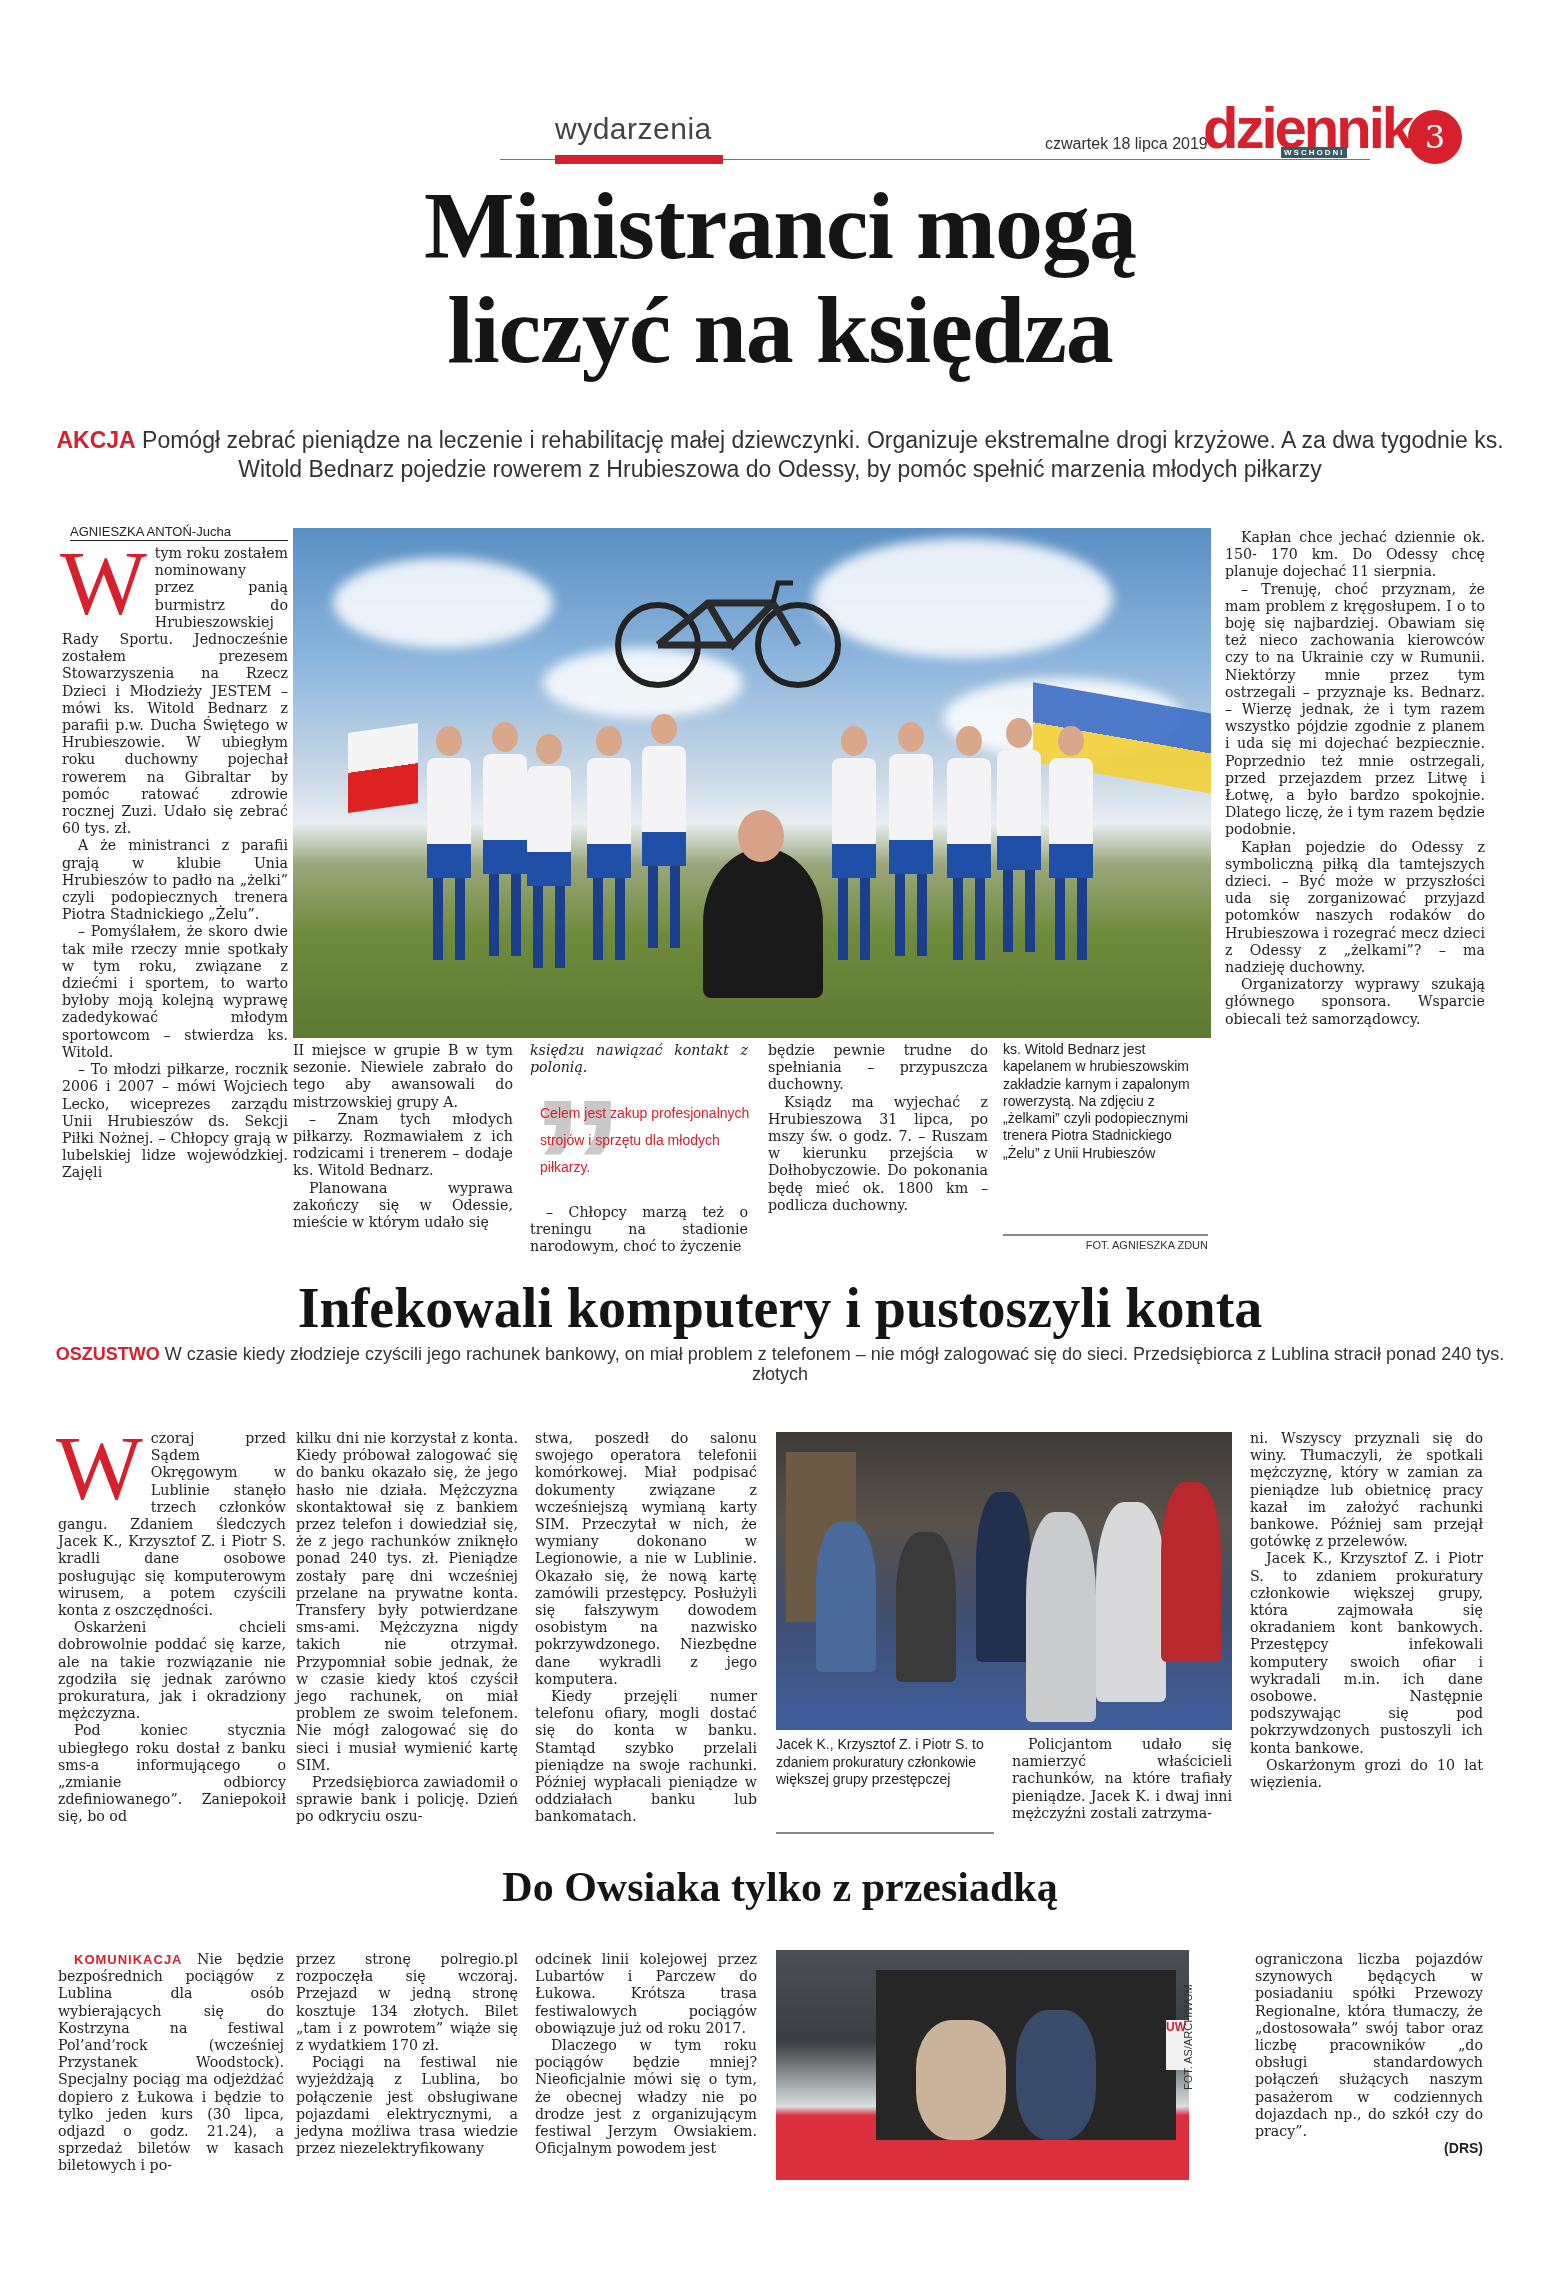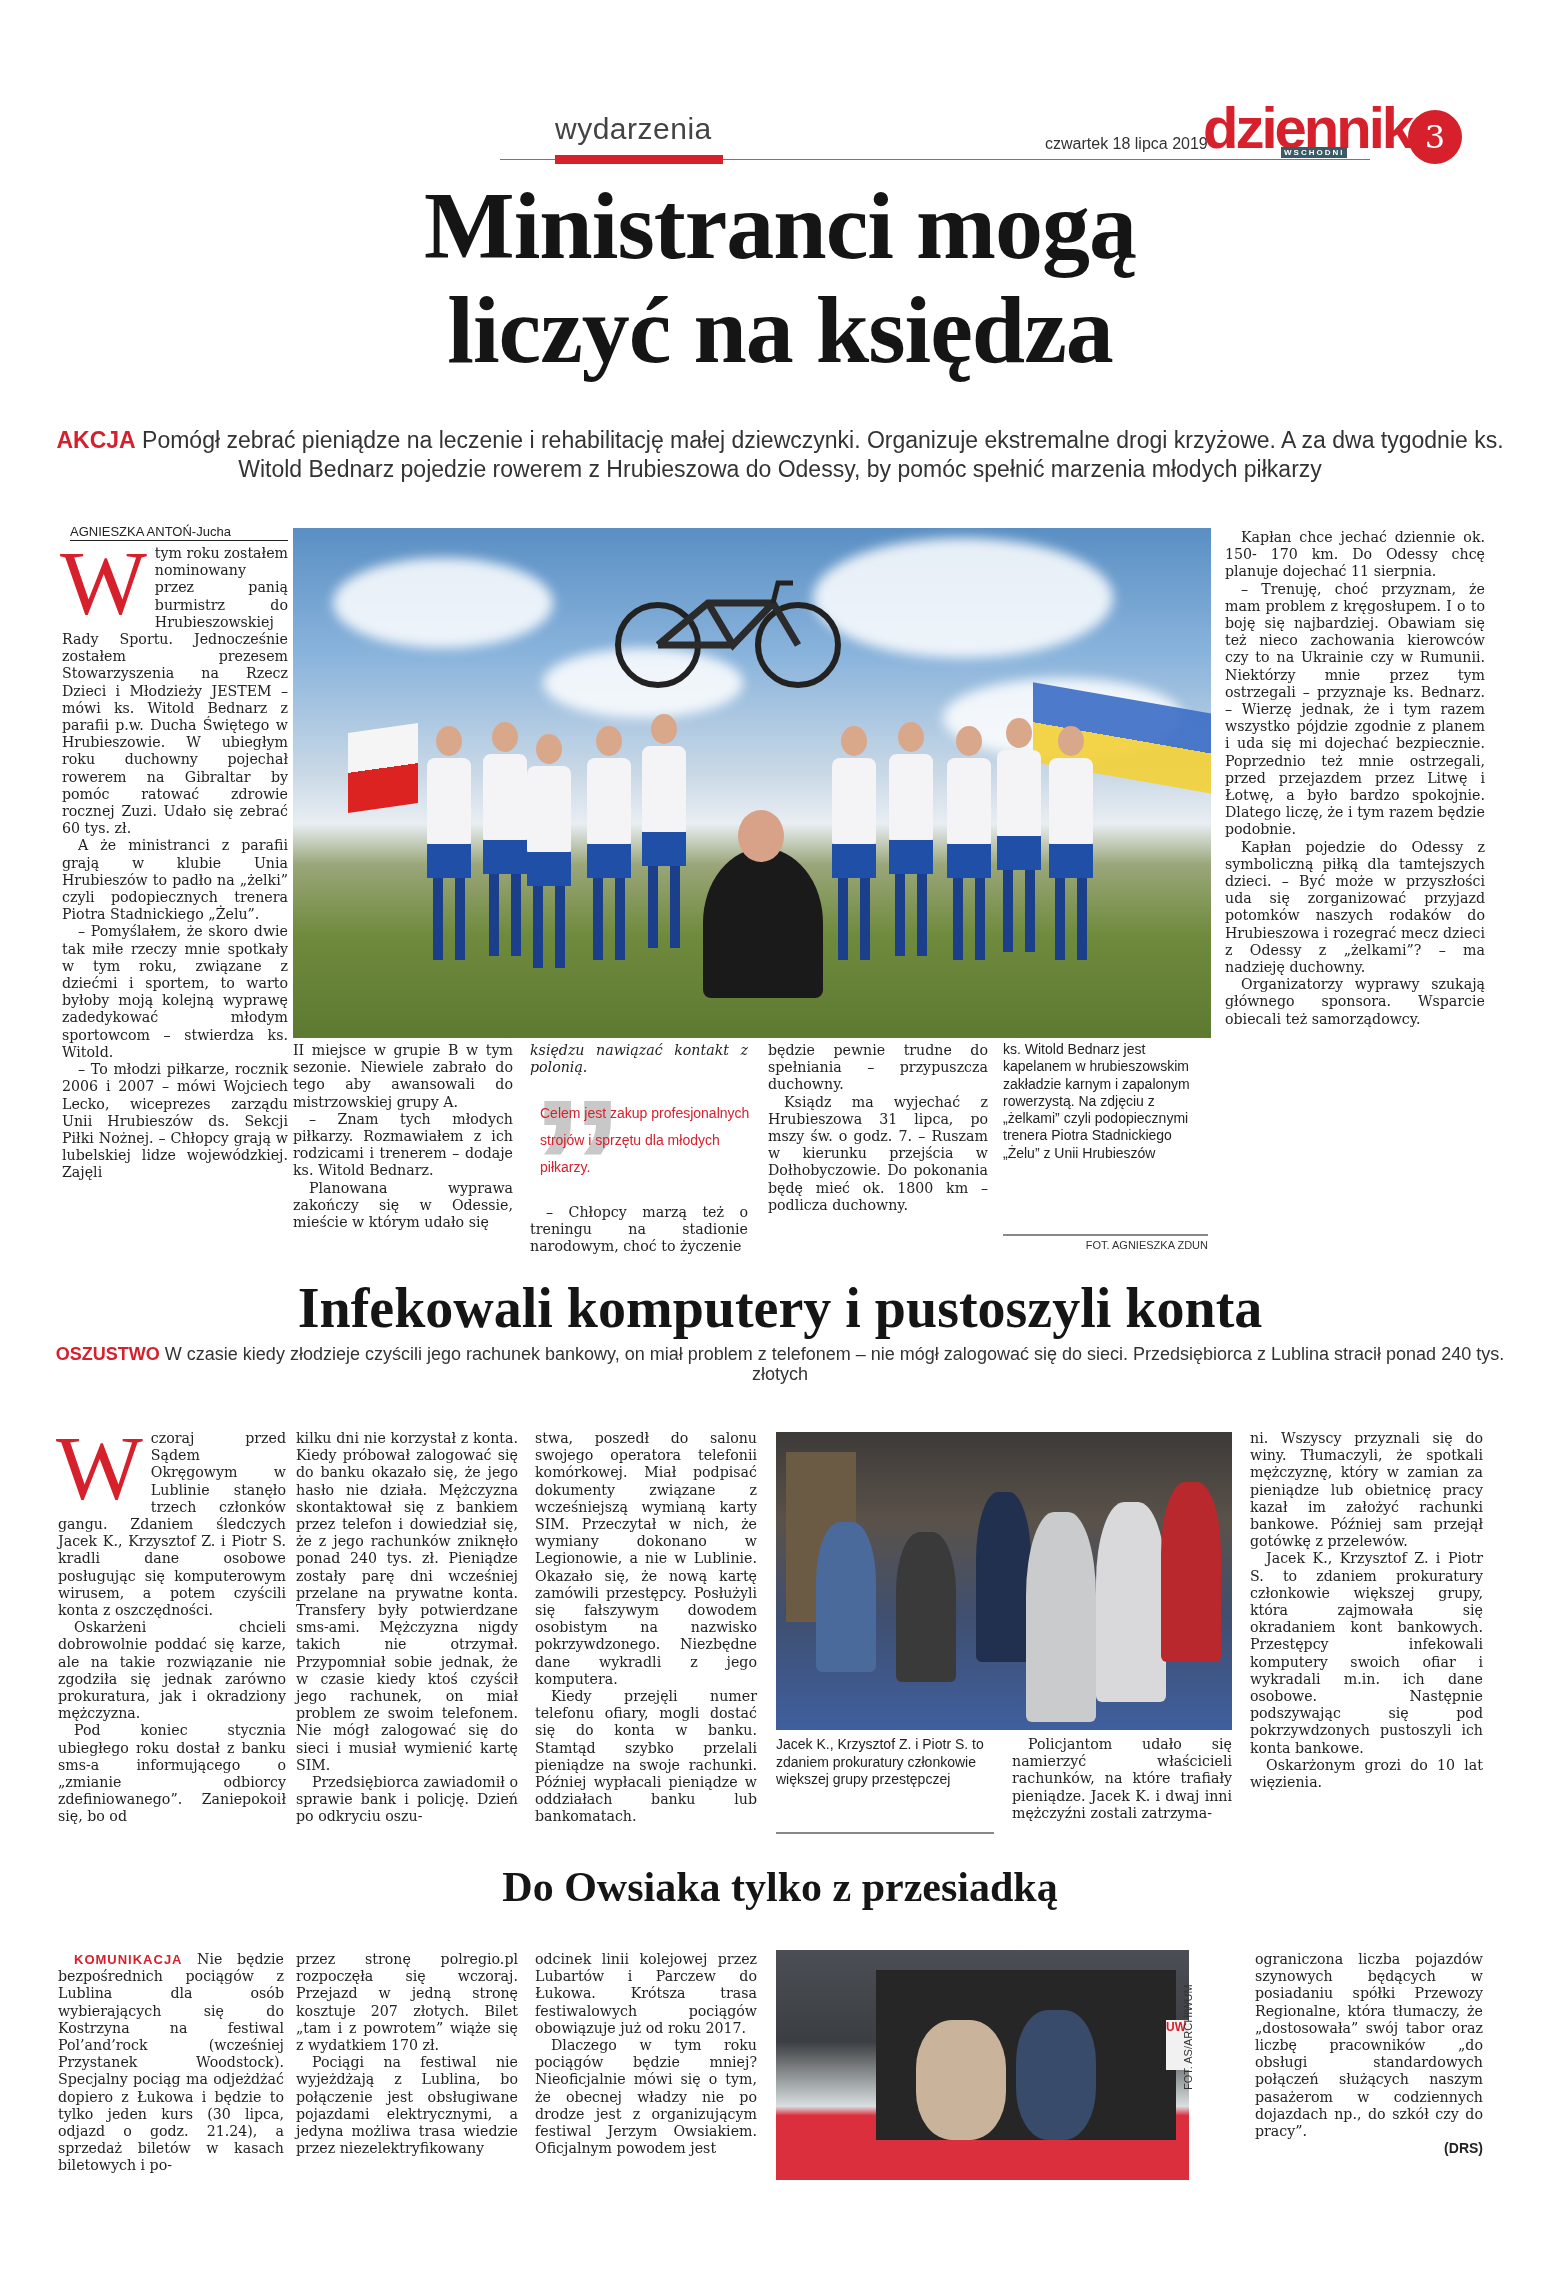--- a/index.html
+++ b/index.html
@@ -246,21 +246,21 @@
   <p>Jacek K., Krzysztof Z. i Piotr S. to zdaniem prokuratury członkowie większej grupy, która zajmowała się okradaniem kont bankowych. Przestępcy infekowali komputery swoich ofiar i wykradali m.in. ich dane osobowe. Następnie podszywając się pod pokrzywdzonych pustoszyli ich konta bankowe.</p>
   <p>Oskarżonym grozi do 10 lat więzienia.</p>
 </div>
 
 <div class="abs headline3">Do Owsiaka tylko z przesiadką</div>
 
 <div class="abs col" style="left:58px; top:1951px; width:226px;">
   <p><span class="kicker-small">KOMUNIKACJA</span> <span>Nie będzie bezpośrednich pociągów z Lublina dla osób wybierających się do Kostrzyna na festiwal Pol’and’rock (wcześniej Przystanek Woodstock). Specjalny pociąg ma odjeżdżać dopiero z Łukowa i będzie to tylko jeden kurs (30 lipca, odjazd o godz. 21.24), a sprzedaż biletów w kasach biletowych i po-</span></p>
 </div>
 <div class="abs col" style="left:296px; top:1951px; width:222px;">
-  <p class="noindent">przez stronę polregio.pl rozpoczęła się wczoraj. Przejazd w jedną stronę kosztuje 207 złotych. Bilet „tam i z powrotem” wiąże się z wydatkiem 170 zł.</p>
+  <p class="noindent">przez stronę polregio.pl rozpoczęła się wczoraj. Przejazd w jedną stronę kosztuje 134 złotych. Bilet „tam i z powrotem” wiąże się z wydatkiem 170 zł.</p>
   <p>Pociągi na festiwal nie wyjeżdżają z Lublina, bo połączenie jest obsługiwane pojazdami elektrycznymi, a jedyna możliwa trasa wiedzie przez niezelektryfikowany</p>
 </div>
 <div class="abs col" style="left:535px; top:1951px; width:222px;">
   <p class="noindent">odcinek linii kolejowej przez Lubartów i Parczew do Łukowa. Krótsza trasa festiwalowych pociągów obowiązuje już od roku 2017.</p>
   <p>Dlaczego w tym roku pociągów będzie mniej? Nieoficjalnie mówi się o tym, że obecnej władzy nie po drodze jest z organizującym festiwal Jerzym Owsiakiem. Oficjalnym powodem jest</p>
 </div>
 
 <div class="abs photo3">
   <div class="window"></div>
   <div class="person" style="position:absolute;left:140px;top:70px;width:90px;height:120px;background:#c9b49b;border-radius:40%;"></div>

